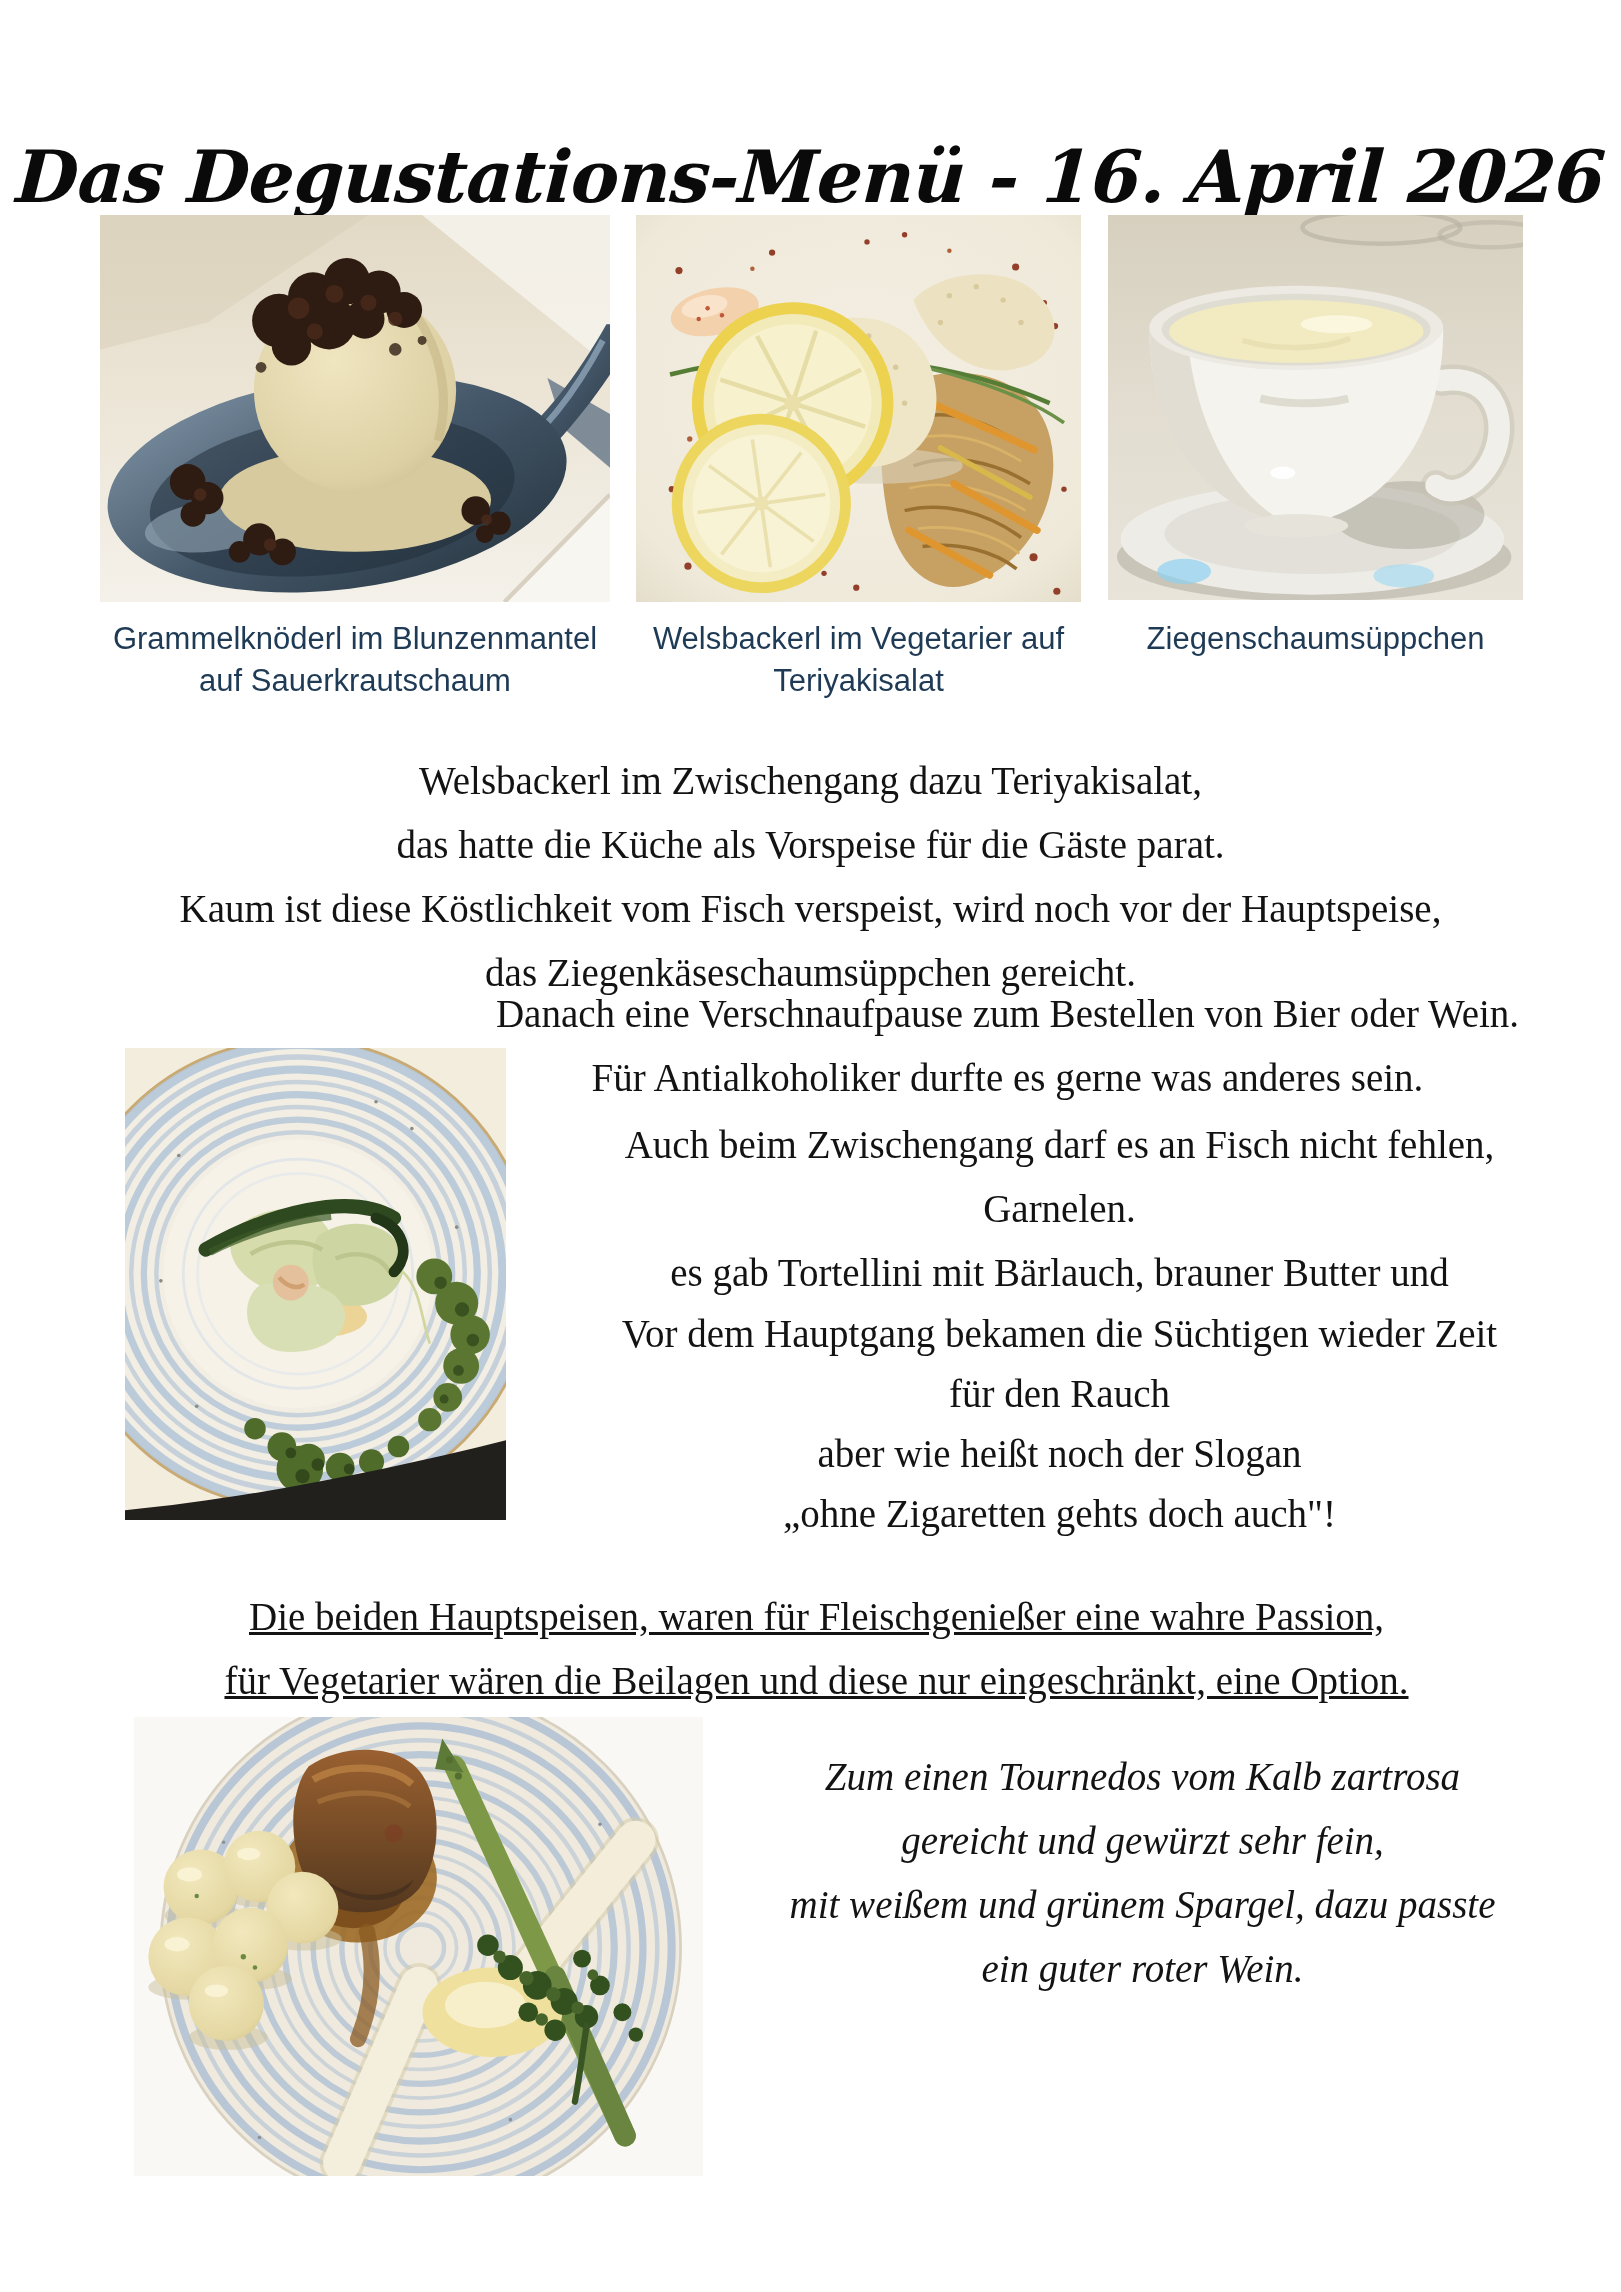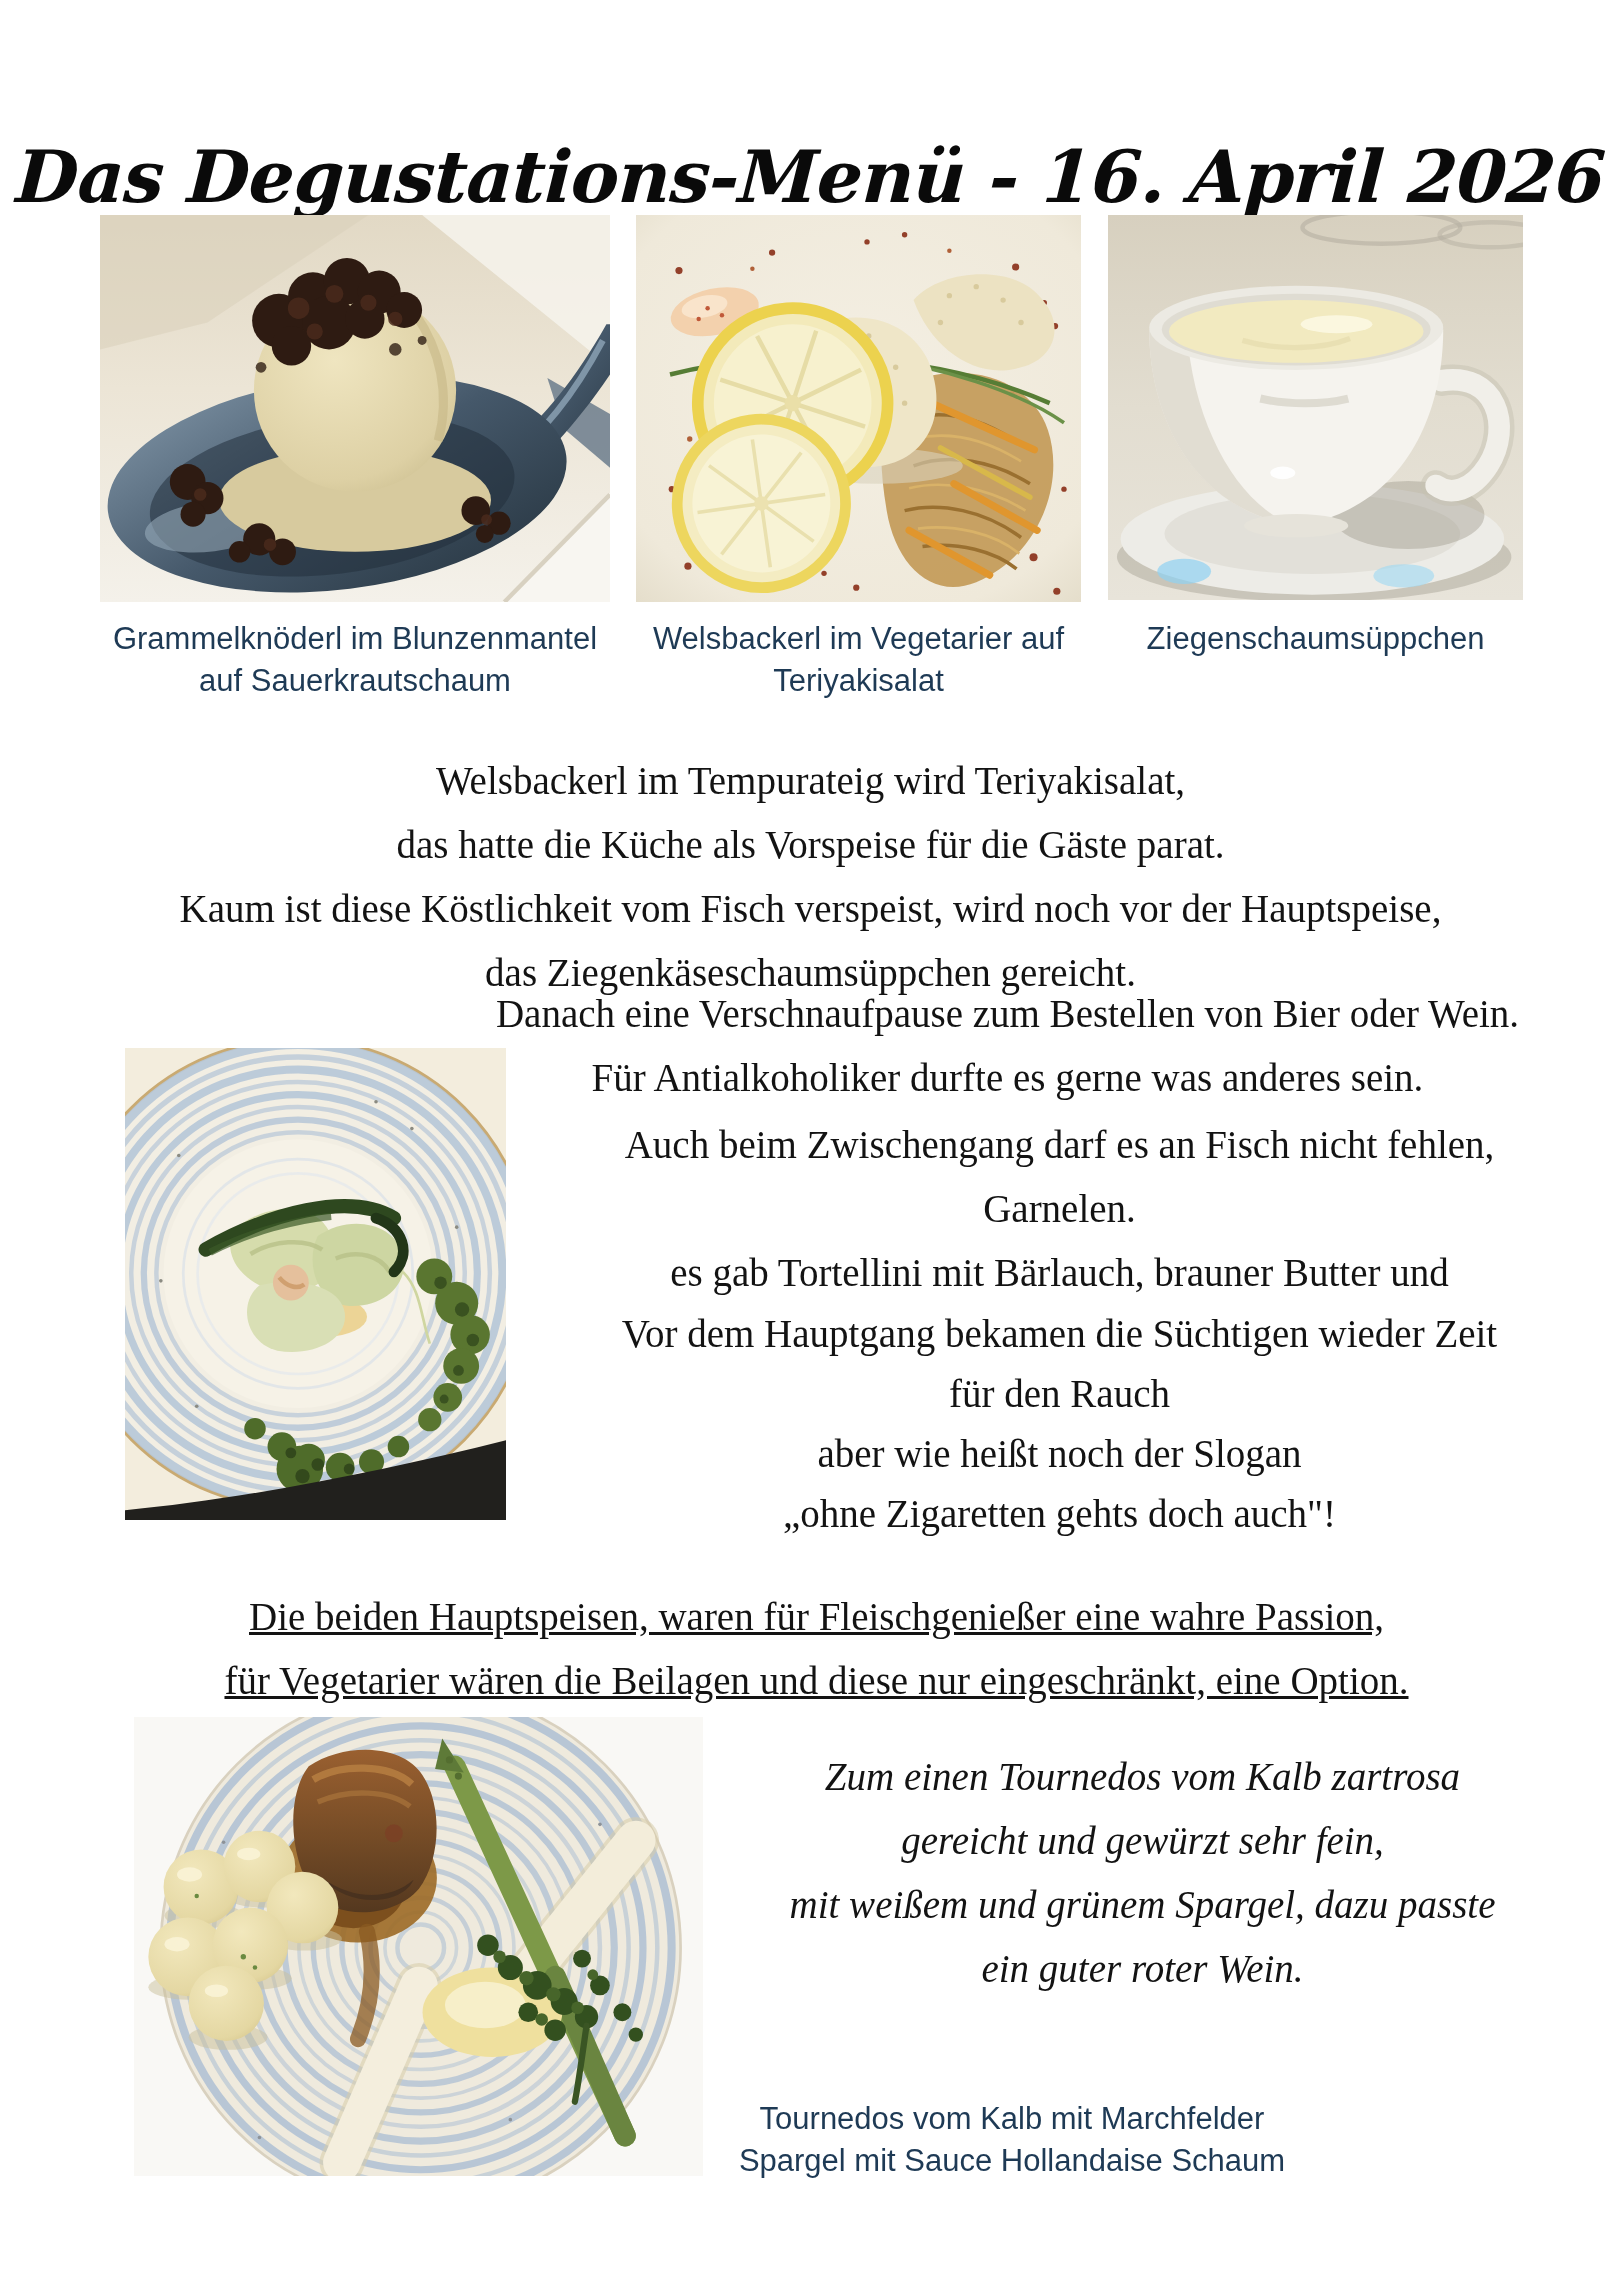--- a/index.html
+++ b/index.html
@@ -229,21 +229,21 @@
   </div>
   <div class="abs caption" style="left:636px;top:618px;width:445px;">
     <div>Welsbackerl im Vegetarier auf</div>
     <div>Teriyakisalat</div>
   </div>
   <div class="abs caption" style="left:1108px;top:618px;width:415px;">
     <div>Ziegenschaumsüppchen</div>
   </div>
 
   <div class="abs para" style="left:0;top:749px;width:1621px;">
-    <div class="bline">Welsbackerl im Tempurateig wird Teriyakisalat,</div>
+    <div class="bline">Welsbackerl im Zwischengang dazu Teriyakisalat,</div>
     <div class="bline">das hatte die Küche als Vorspeise für die Gäste parat.</div>
     <div class="bline">Kaum ist diese Köstlichkeit vom Fisch verspeist, wird noch vor der Hauptspeise,</div>
     <div class="bline">das Ziegenkäseschaumsüppchen gereicht.</div>
   </div>
 
   <div class="abs para" style="left:394px;top:982px;width:1227px;">
     <div class="bline">Danach eine Verschnaufpause zum Bestellen von Bier oder Wein.</div>
     <div class="bline">Für Antialkoholiker durfte es gerne was anderes sein.</div>
   </div>
 
@@ -444,19 +444,15 @@
     </svg>
   </figure>
 
   <div class="abs para" style="left:690px;top:1745px;width:905px;font-style:italic;">
     <div class="bline">Zum einen Tournedos vom Kalb zartrosa</div>
     <div class="bline">gereicht und gewürzt sehr fein,</div>
     <div class="bline">mit weißem und grünem Spargel, dazu passte</div>
     <div class="bline">ein guter roter Wein.</div>
   </div>
 
-  <div class="abs caption" style="left:627px;top:2098px;width:770px;">
-    <div>Tournedos vom Kalb mit Marchfelder</div>
-    <div>Spargel mit Sauce Hollandaise Schaum</div>
-  </div>
 
 </div>
 
 
 </body></html>

